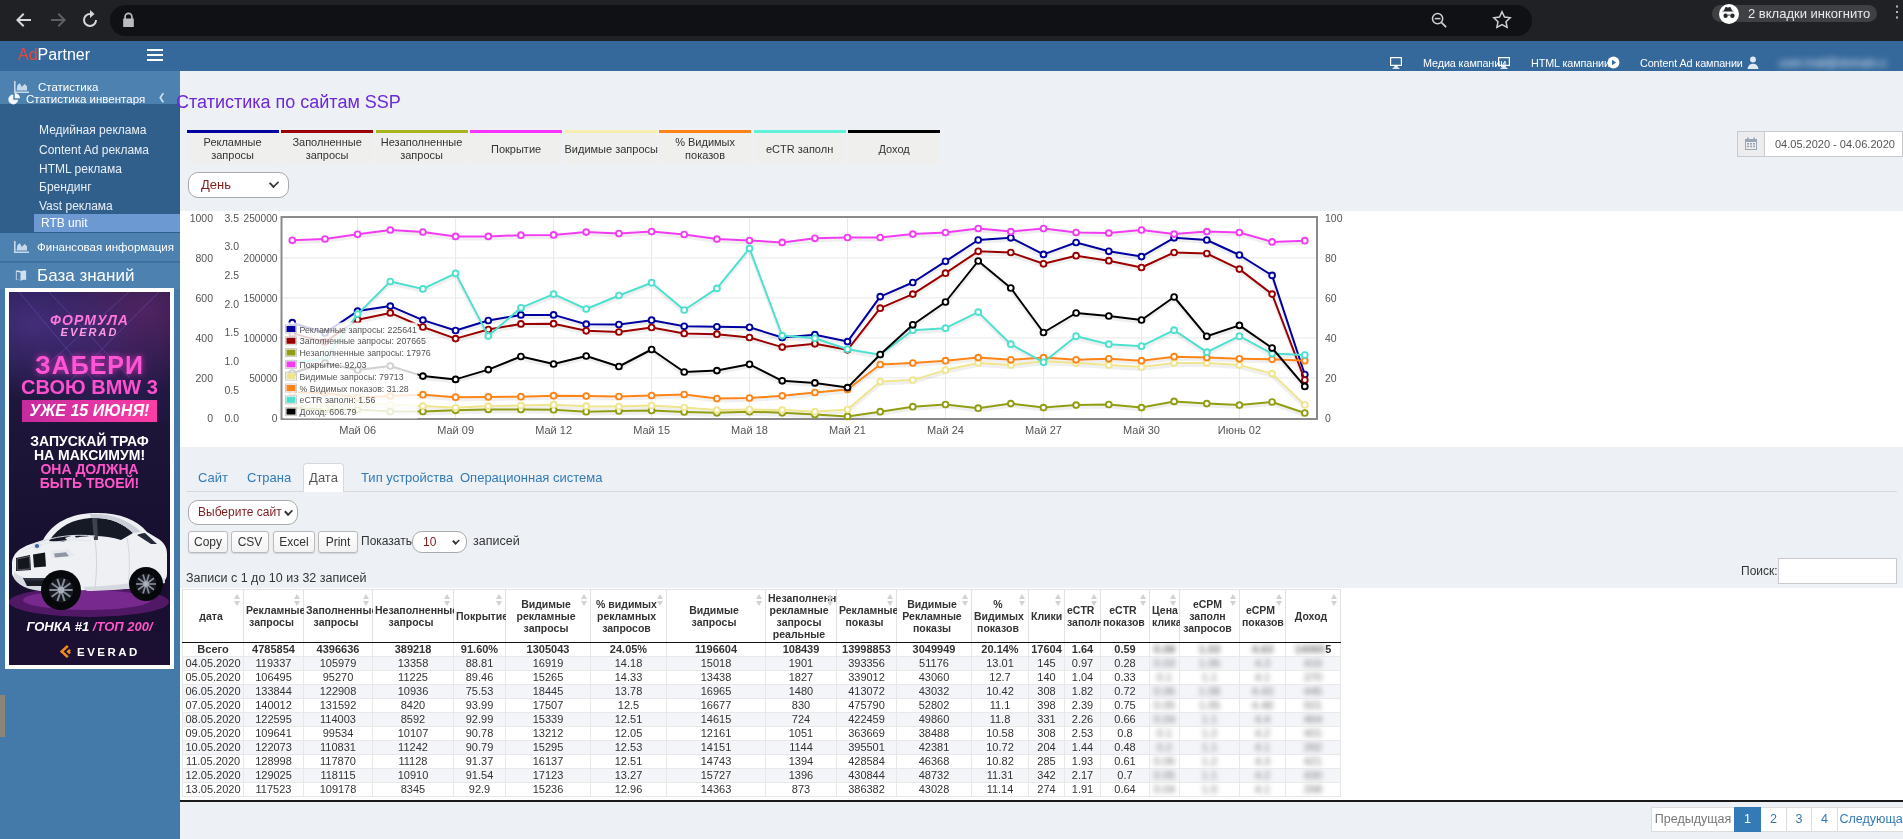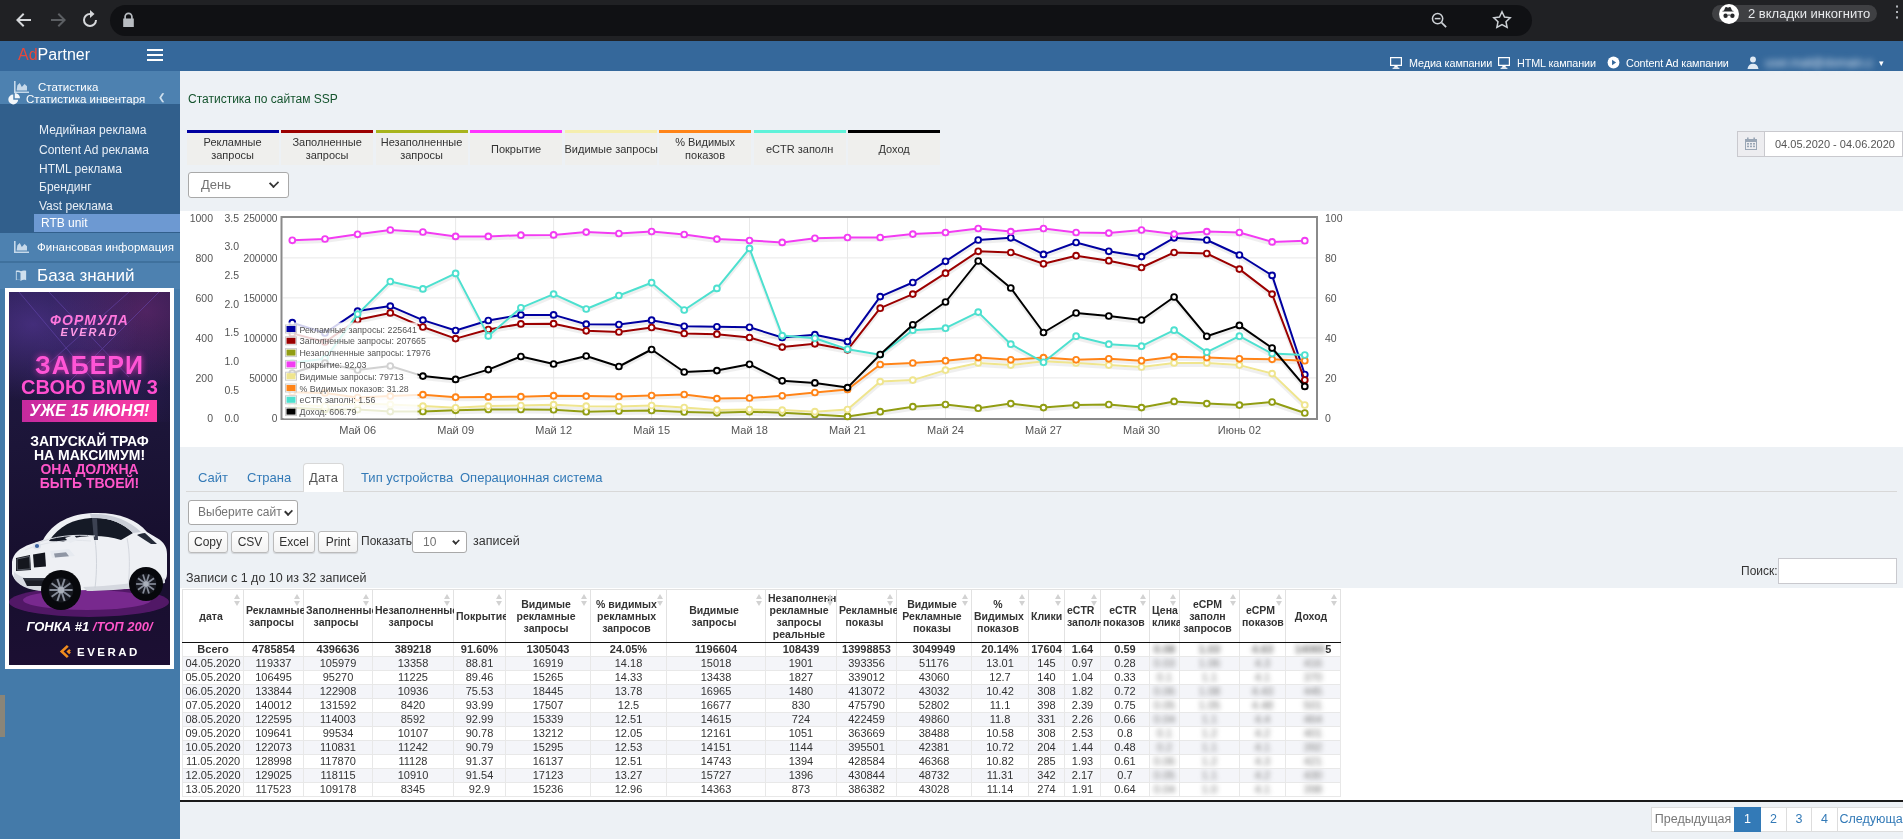--- a/index.html
+++ b/index.html
@@ -2,23 +2,23 @@
 <html><head><meta charset="utf-8"><style>
 *{margin:0;padding:0;box-sizing:border-box}
 html,body{width:1903px;height:839px;overflow:hidden;font-family:"Liberation Sans",sans-serif;background:#edf1f5}
 .abs{position:absolute}
 #chrome{position:absolute;left:0;top:0;width:1903px;height:41px;background:#202124}
 #urlbar{position:absolute;left:110px;top:5px;width:1422px;height:31px;background:#101114;border-radius:16px}
 #urlsel{position:absolute;left:143px;top:8px;height:25px;background:#4d7fd1;display:flex;align-items:center;padding:0 2px;font-size:14.3px;color:#15171b;white-space:nowrap}
 #incog{position:absolute;left:1712px;top:5px;width:165px;height:17px;background:#3f4043;border-radius:16px;color:#e8eaed;font-size:13px;display:flex;align-items:center}
 #topnav{position:absolute;left:0;top:41px;width:1903px;height:30px;background:#35689b}
 #sidebar{position:absolute;left:0;top:71px;width:180px;height:768px;background:#447aa9}
-.navitem{position:absolute;top:0;height:43px;display:flex;align-items:center;color:#fff;font-size:10.8px;letter-spacing:-0.1px;gap:6px}
+.navitem{position:absolute;top:0;height:43px;display:flex;align-items:center;color:#fff;font-size:10.8px;letter-spacing:-0.1px;gap:20px}
 .mitem{position:absolute;left:0;width:180px;color:#fff;font-size:13px;display:flex;align-items:center;white-space:nowrap}
-.fakesel{background:#fff;border:1px solid #a9a9a9;border-radius:3px;font-size:13px;color:#737373}
+.fakesel{background:#fff;border:1px solid #a9a9a9;border-radius:10px;font-size:13px;color:#7f1d1d}
 .btn{position:absolute;top:531px;height:22px;background:linear-gradient(#fff,#f2f2f2);border:1px solid #bbb;border-radius:3px;font-size:12px;color:#333;text-align:center;line-height:20px;box-shadow:0 1px 1px rgba(0,0,0,.12)}
 #whiteband{position:absolute;left:180px;top:211px;width:1723px;height:236px;background:#fff}
 #tablepanel{position:absolute;left:180px;top:588px;width:1723px;height:213.5px;background:#fff;border-bottom:2px solid #1a1a1a}
 #dt{position:absolute;left:182px;top:589px;width:1159px;border-collapse:collapse;table-layout:fixed;font-size:11px;color:#333}
 #dt th{border:1px solid #e2e2e2;border-bottom:1px solid #111;font-size:10.5px;font-weight:bold;color:#333;vertical-align:middle;text-align:center;position:relative;padding:2px 6px 2px 2px;height:45px;line-height:12px;background:#fff}
 #dt td{border-left:1px solid #e8e8e8;border-right:1px solid #e8e8e8;border-bottom:1px solid #e8e8e8;text-align:center;height:13.9px;padding:0;line-height:13px;white-space:nowrap;overflow:hidden}
 #dt tr.total td{font-weight:bold}
 #dt tr.odd{background:#f4f5f9}
 .sort{position:absolute;right:2px;top:4px;width:7px;height:12px}
 .sort:before{content:"";position:absolute;left:0;top:0;border-left:3.5px solid transparent;border-right:3.5px solid transparent;border-bottom:5px solid #d2d2d2}
@@ -214,21 +214,21 @@
           <ellipse cx="28" cy="58" rx="2.1" ry="1.9" fill="#3a62a0"></ellipse>
         </svg>
         <div style="position:absolute;left:0;top:327px;width:161px;text-align:center;font-size:13px;font-weight:bold;font-style:italic;color:#fff">ГОНКА #1 <span style="color:#ff55c9">/ТОП 200/</span></div>
         <div style="position:absolute;left:48px;top:350px;width:110px;height:16px"><svg width="15" height="15" viewBox="0 0 16 16" style="vertical-align:middle">
             <path fill="#f08c1e" d="M10.5 1L3 8l7.5 7 2-1.9L7 8l5.5-5.1zM13 5.2L10 8l3 2.8 1.8-1.7L13.6 8l1.2-1.1z"></path>
           </svg><span style="color:#fff;font-size:11.5px;font-weight:bold;letter-spacing:2.5px;vertical-align:middle;margin-left:5px">EVERAD</span></div>
       </div>
     </div>
     <div class="abs" style="left:0;top:624px;width:5px;height:42px;background:#8a8578"></div>
   </div>
-<div class="abs" style="left:188px;top:92px;font-size:12px;color:#14532d">Статистика по сайтам SSP</div>
+<div class="abs" style="left:176px;top:92px;font-size:18px;color:#6d28d9">Статистика по сайтам SSP</div>
 <div class="legbtn" style="left:186.5px">
     <span class="bar" style="background:#0000a0"></span>
     <span class="txt">
       <span>Рекламные<br>запросы</span>
     </span>
   </div>
 <div class="legbtn" style="left:281.0px">
     <span class="bar" style="background:#9b0000"></span>
     <span class="txt">
       <span>Заполненные<br>запросы</span>

